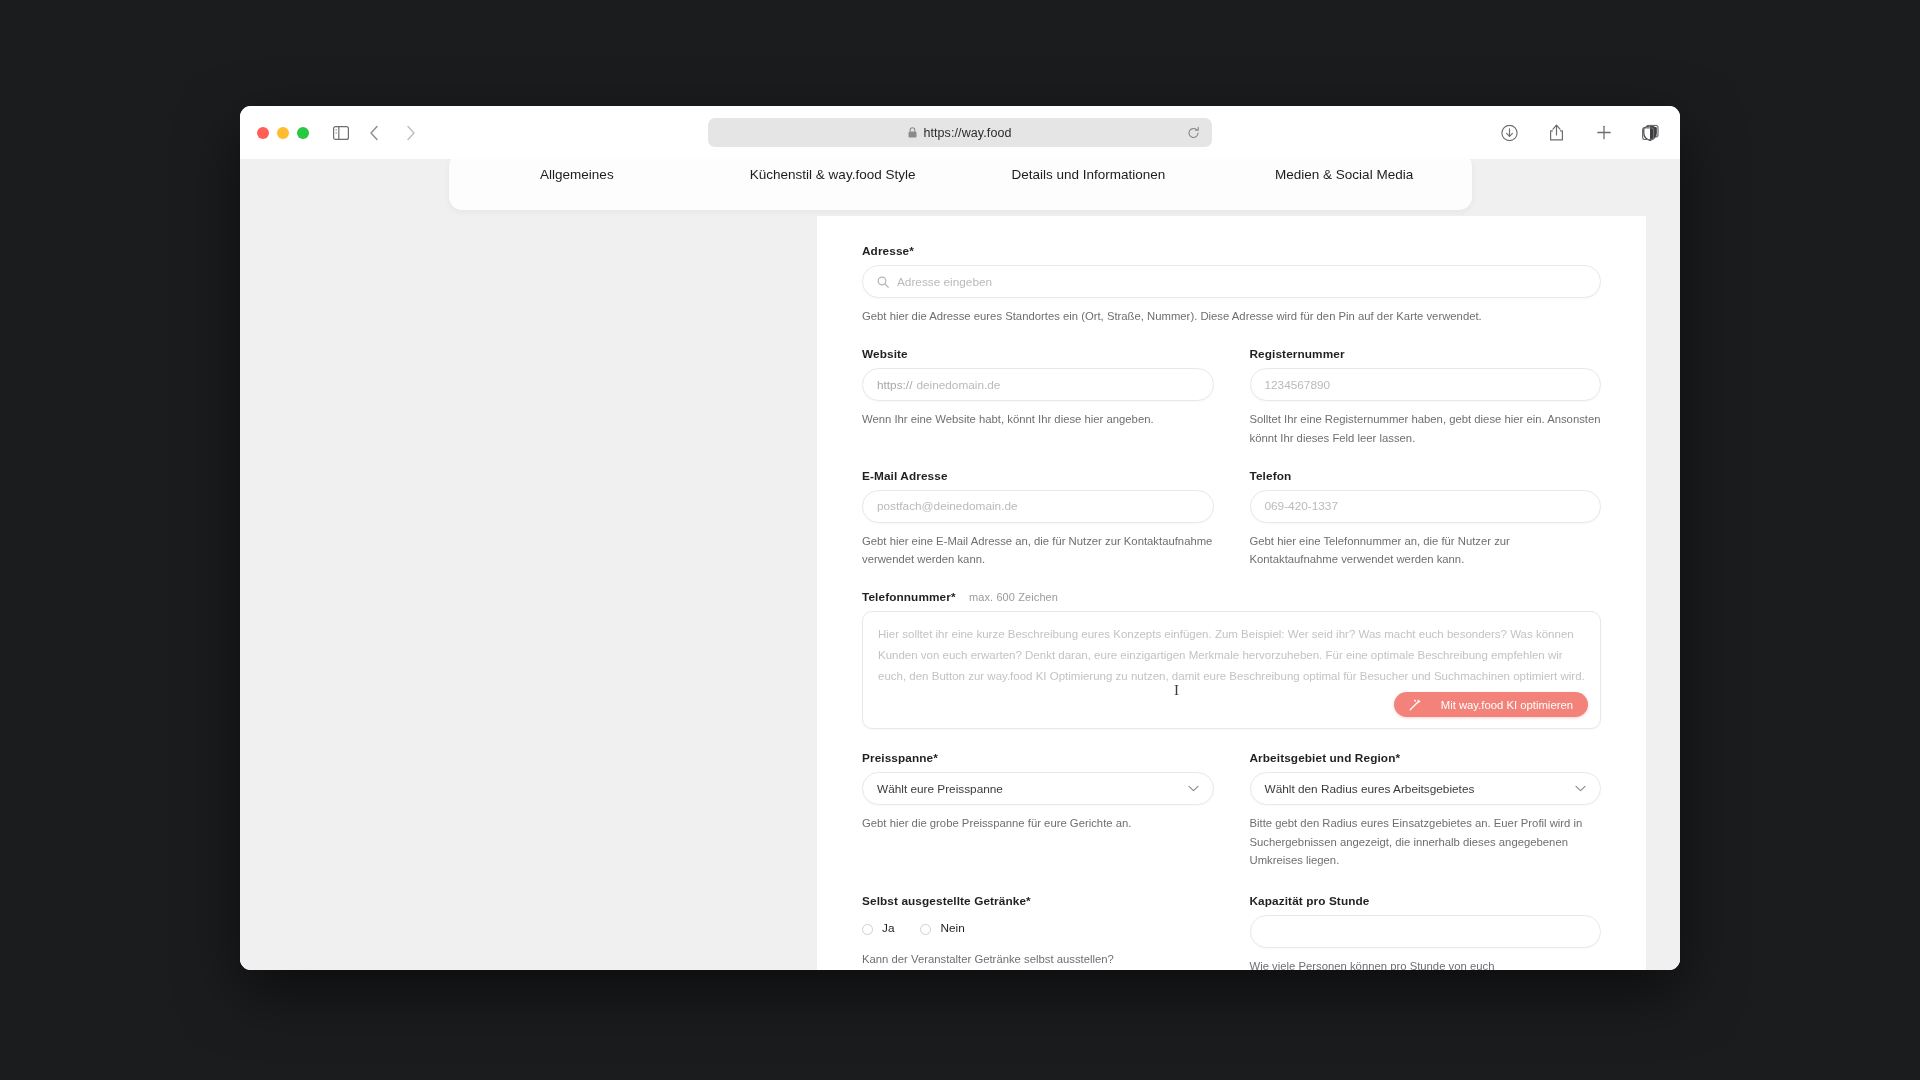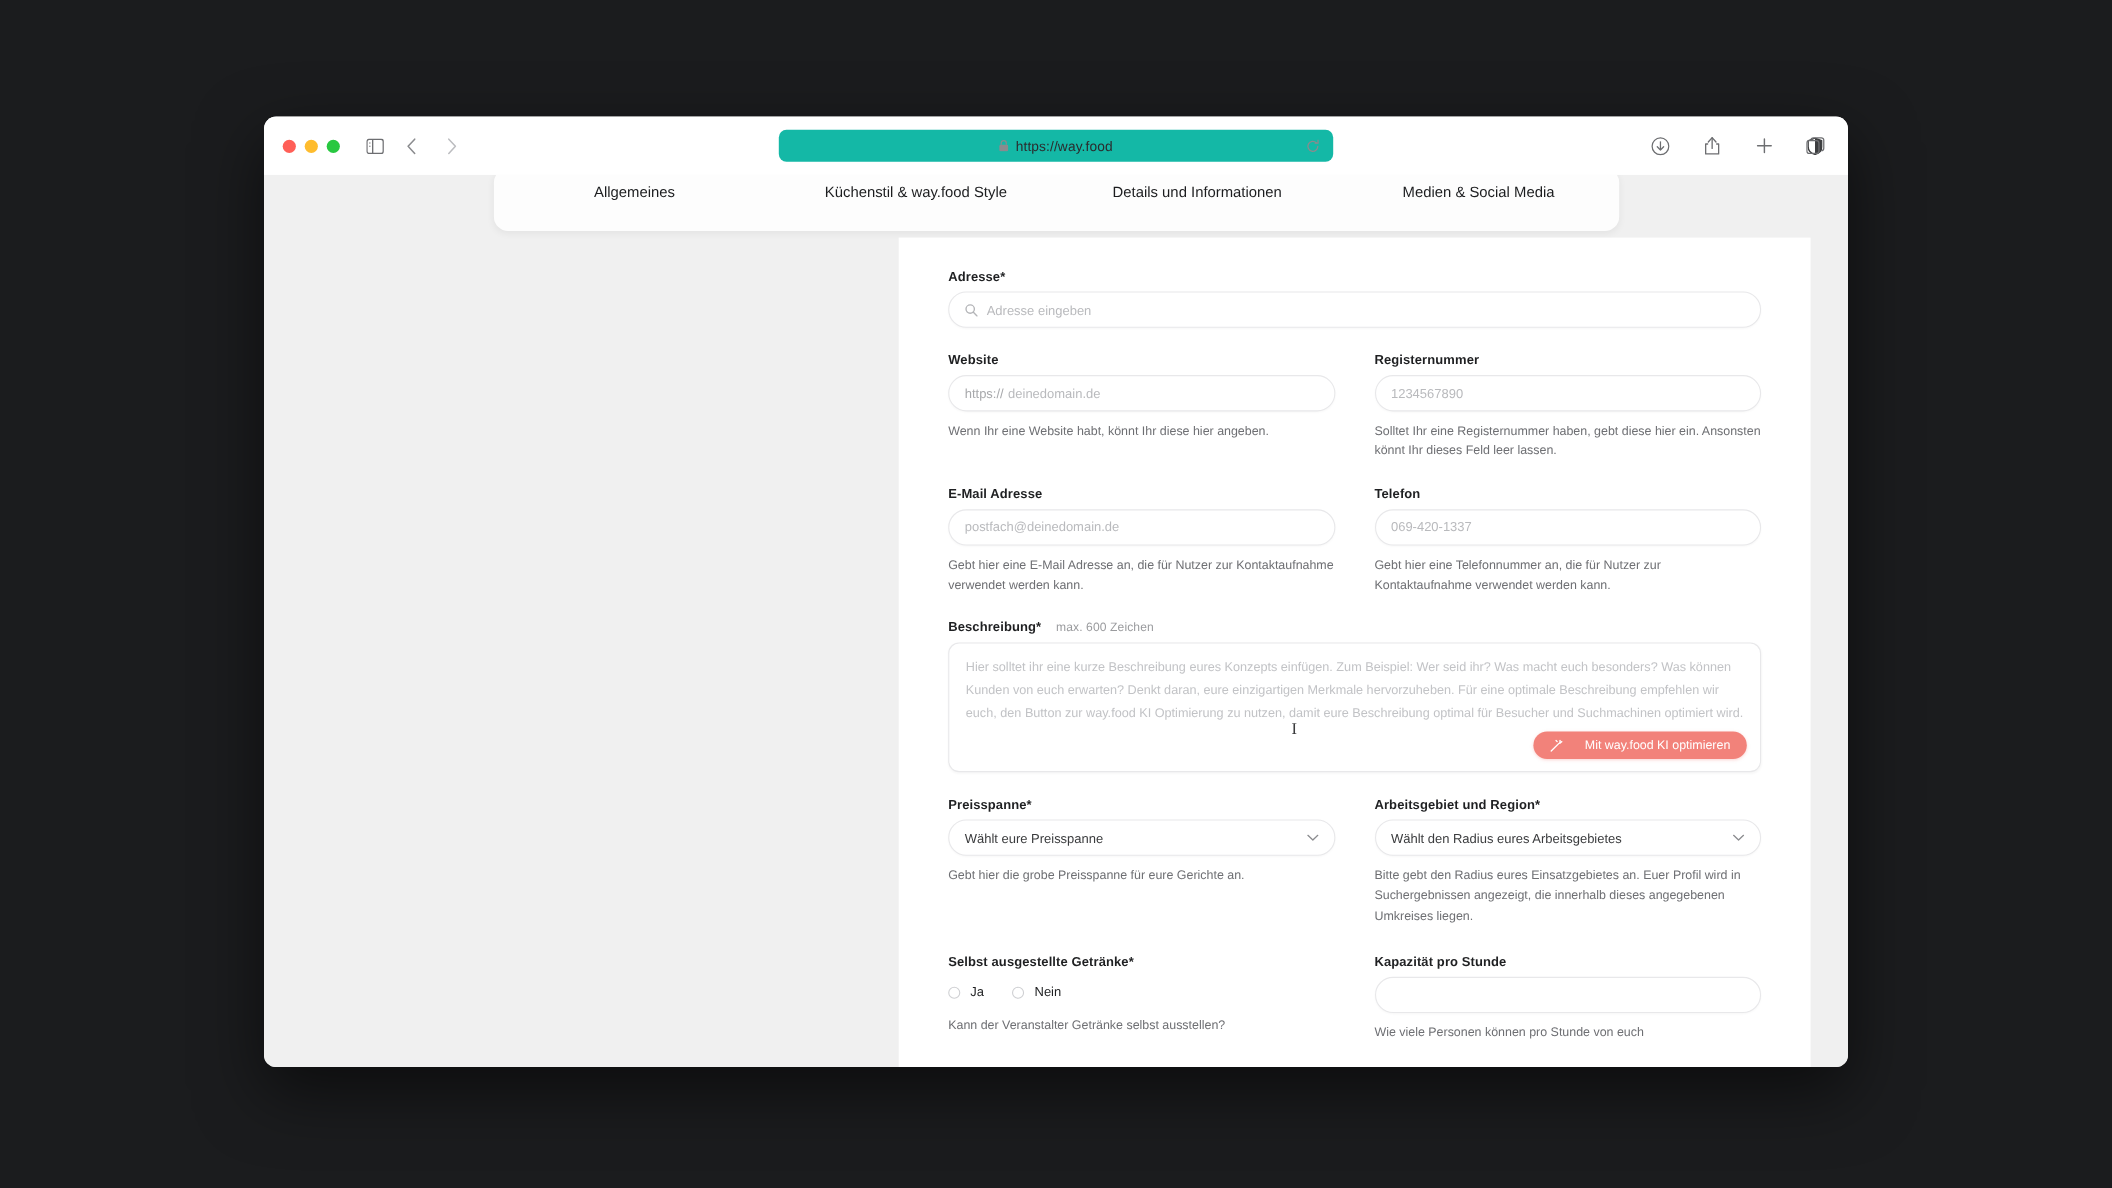--- a/index.html
+++ b/index.html
@@ -44,21 +44,21 @@
   .tb-icon svg { display: block; }
   .nav-group { display: flex; gap: 10px; margin-left: 6px; }
 
   .shield { margin-left: auto; }
 
   .urlbar {
     position: absolute;
     left: 50%; transform: translateX(-50%);
     top: 12px;
     width: 504px; height: 29px;
-    background: #14b8a6;
+    background: #e5e5e5;
     border-radius: 7px;
     display: flex; align-items: center; justify-content: center;
     gap: 6px;
   }
   .urlbar .lock { color: #8a8b8e; display:flex; }
   .url-text { font-size: 12.5px; color: #2b2c2e; letter-spacing: .1px; }
   .reload {
     position: absolute; right: 12px; top: 50%; transform: translateY(-50%);
     color: #8a8b8e; display:flex;
   }
@@ -317,20 +317,21 @@
           <div class="label">Adresse*</div>
           <div class="input">
             <span class="search-ic">
               <svg width="12" height="12" viewBox="0 0 12 12" fill="none" stroke="#b4b5b8" stroke-width="1.25" stroke-linecap="round">
                 <circle cx="5" cy="5" r="3.8"></circle>
                 <line x1="7.9" y1="7.9" x2="11.2" y2="11.2"></line>
               </svg>
             </span>
             <span>Adresse eingeben</span>
           </div>
+          <div class="helper">Gebt hier die Adresse eures Standortes ein (Ort, Straße, Nummer). Diese Adresse wird für den Pin auf der Karte verwendet.</div>
         </div>
 
         <div class="row">
           <div class="col">
             <div class="label">Website</div>
             <div class="input">
               <span class="ph-strong">https://</span>
               <span style="width:4px"></span>
               <span>deinedomain.de</span>
             </div>
@@ -357,21 +358,21 @@
             <div class="label">Telefon</div>
             <div class="input">
               <span>069-420-1337</span>
             </div>
             <div class="helper">Gebt hier eine Telefonnummer an, die für Nutzer zur Kontaktaufnahme verwendet werden kann.</div>
           </div>
         </div>
 
         <div class="mt22">
           <div class="label">
-            <span>Beschreibung*</span>
+            <span>Telefonnummer*</span>
             <span class="hint-inline">max. 600 Zeichen</span>
           </div>
           <div class="ta-wrap">
             <div class="ta-text">Hier solltet ihr eine kurze Beschreibung eures Konzepts einfügen. Zum Beispiel: Wer seid ihr? Was macht euch besonders? Was können Kunden von euch erwarten? Denkt daran, eure einzigartigen Merkmale hervorzuheben. Für eine optimale Beschreibung empfehlen wir euch, den Button zur way.food KI Optimierung zu nutzen, damit eure Beschreibung optimal für Besucher und Suchmachinen optimiert wird.</div>
             <div class="caret">I</div>
             <div class="ai-btn">
               <span class="wand">
                 <svg width="12" height="12" viewBox="0 0 12 12" fill="none" stroke="#ffffff" stroke-width="1.25" stroke-linecap="round">
                   <line x1="1.2" y1="10.8" x2="8.2" y2="3.8"></line>
                   <line x1="9.2" y1="1.1" x2="9.2" y2="3.2"></line>

